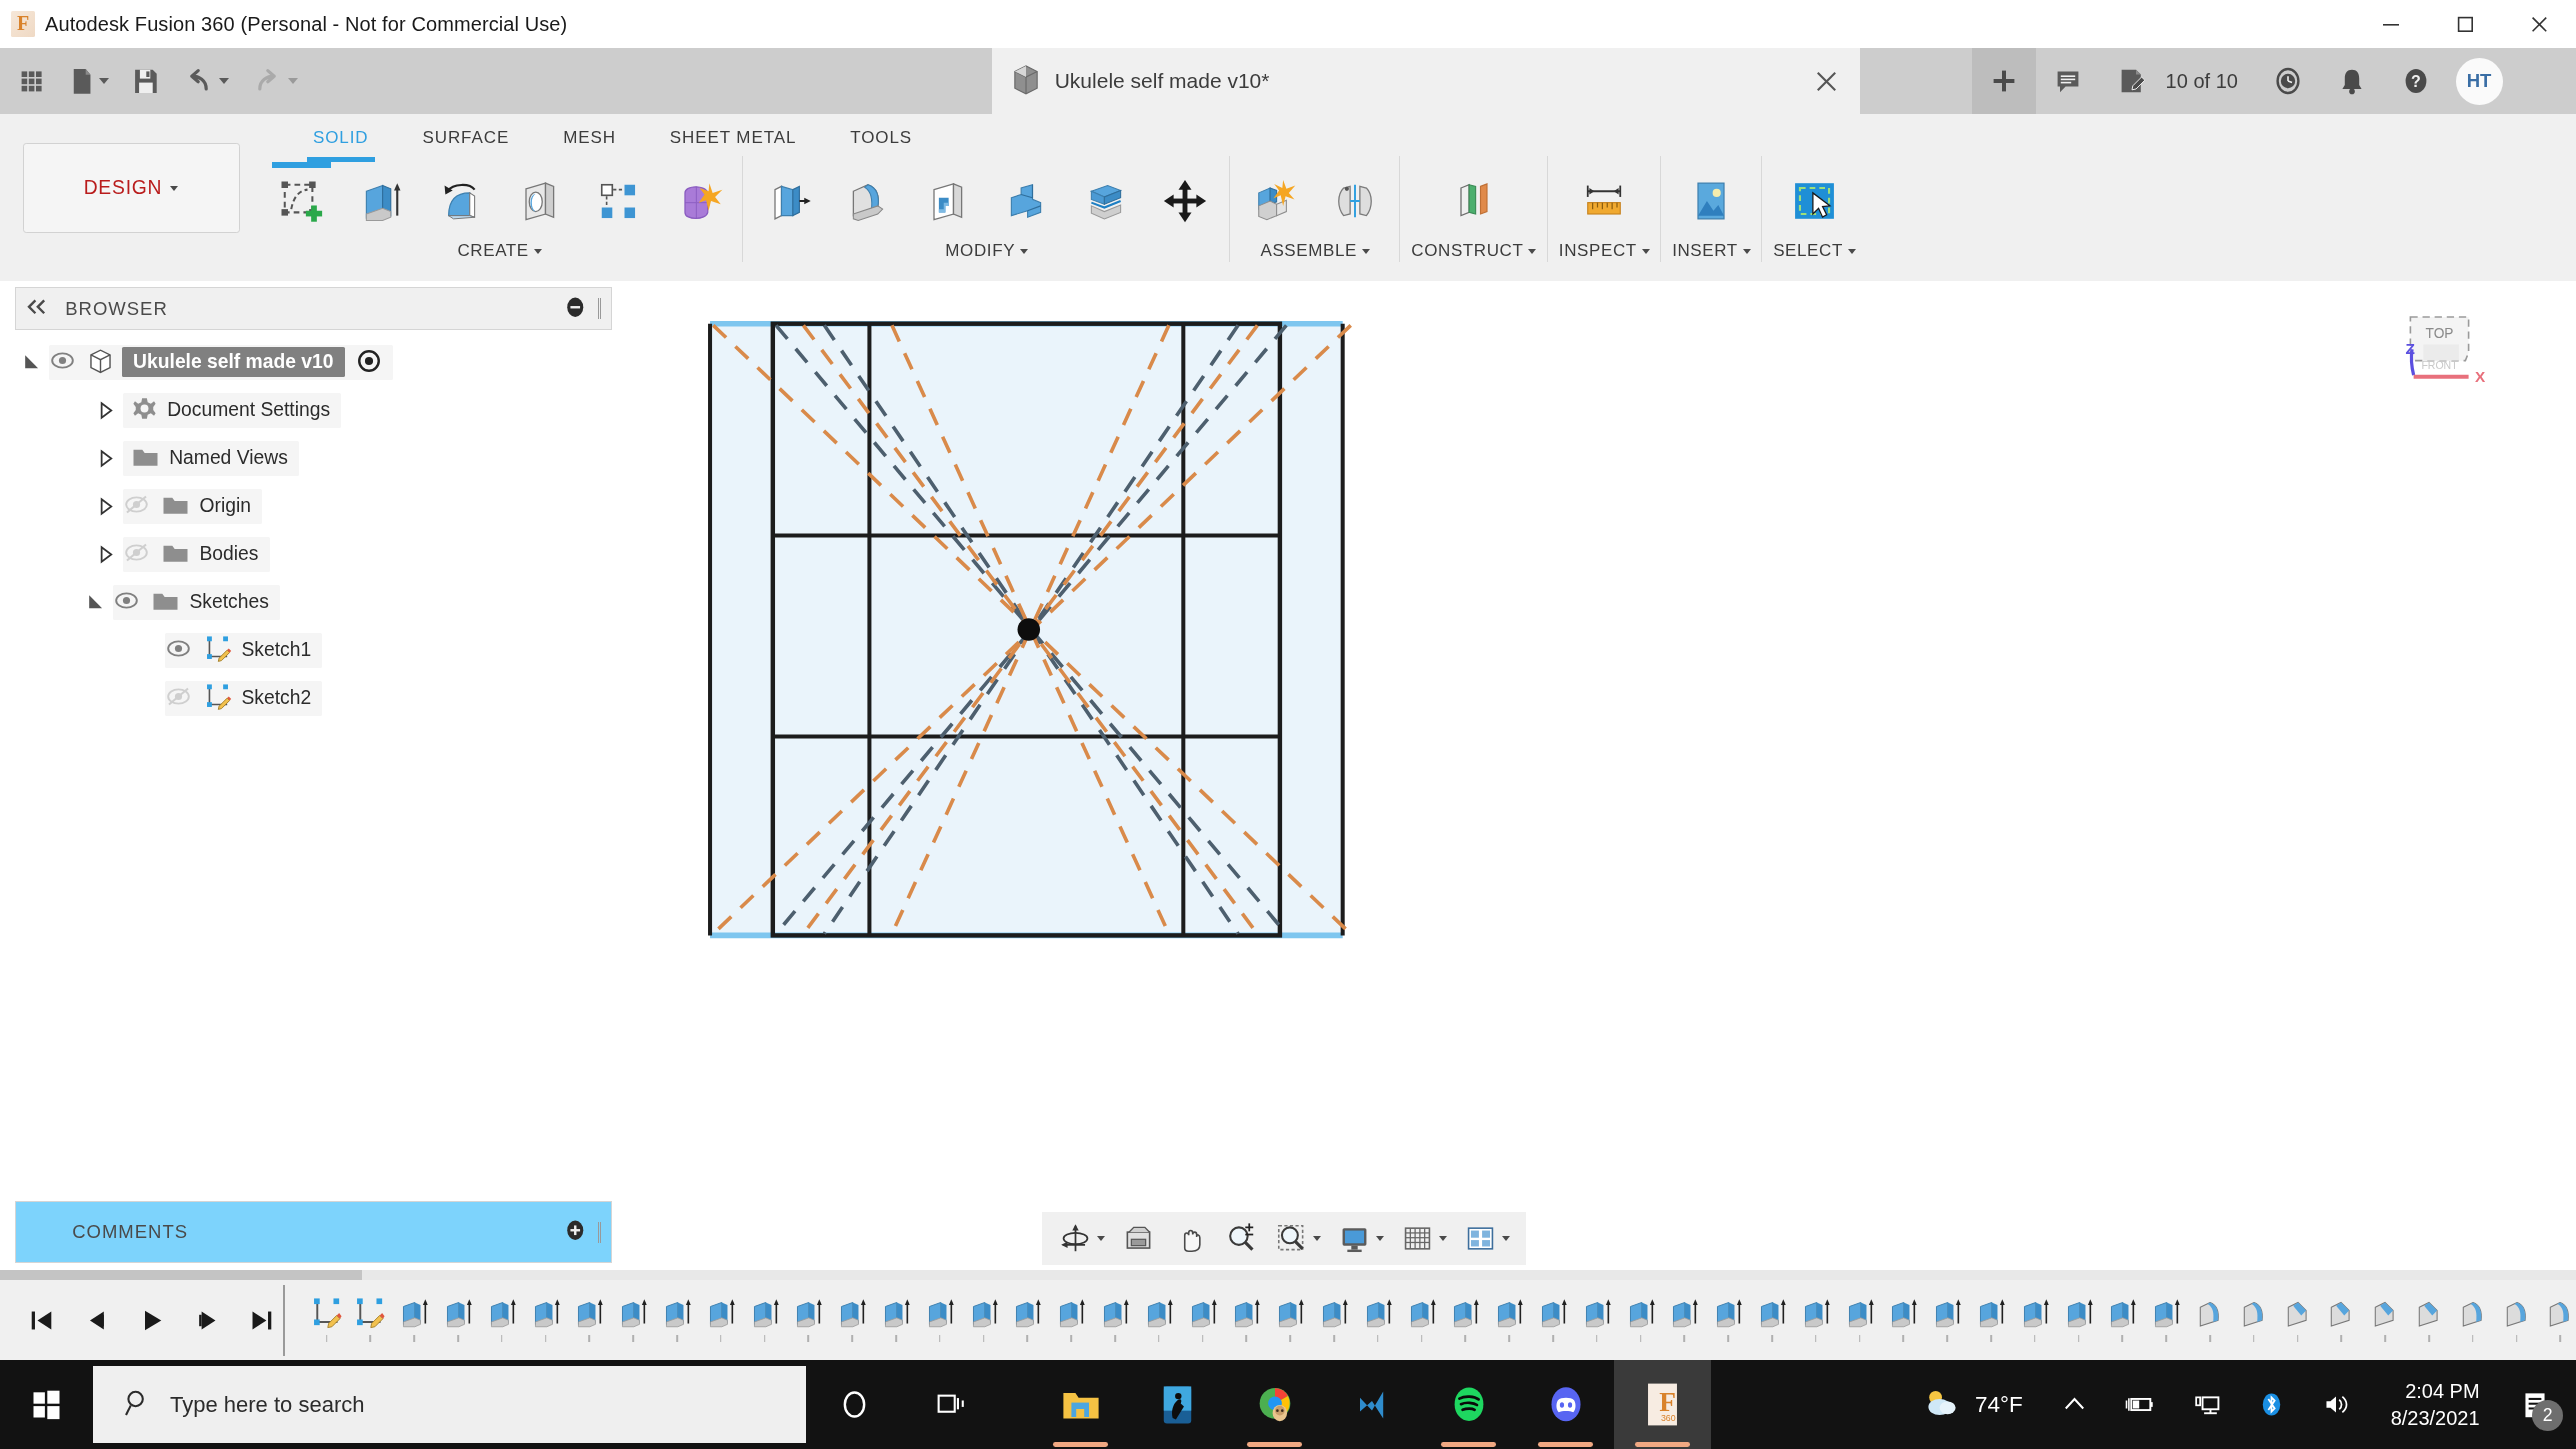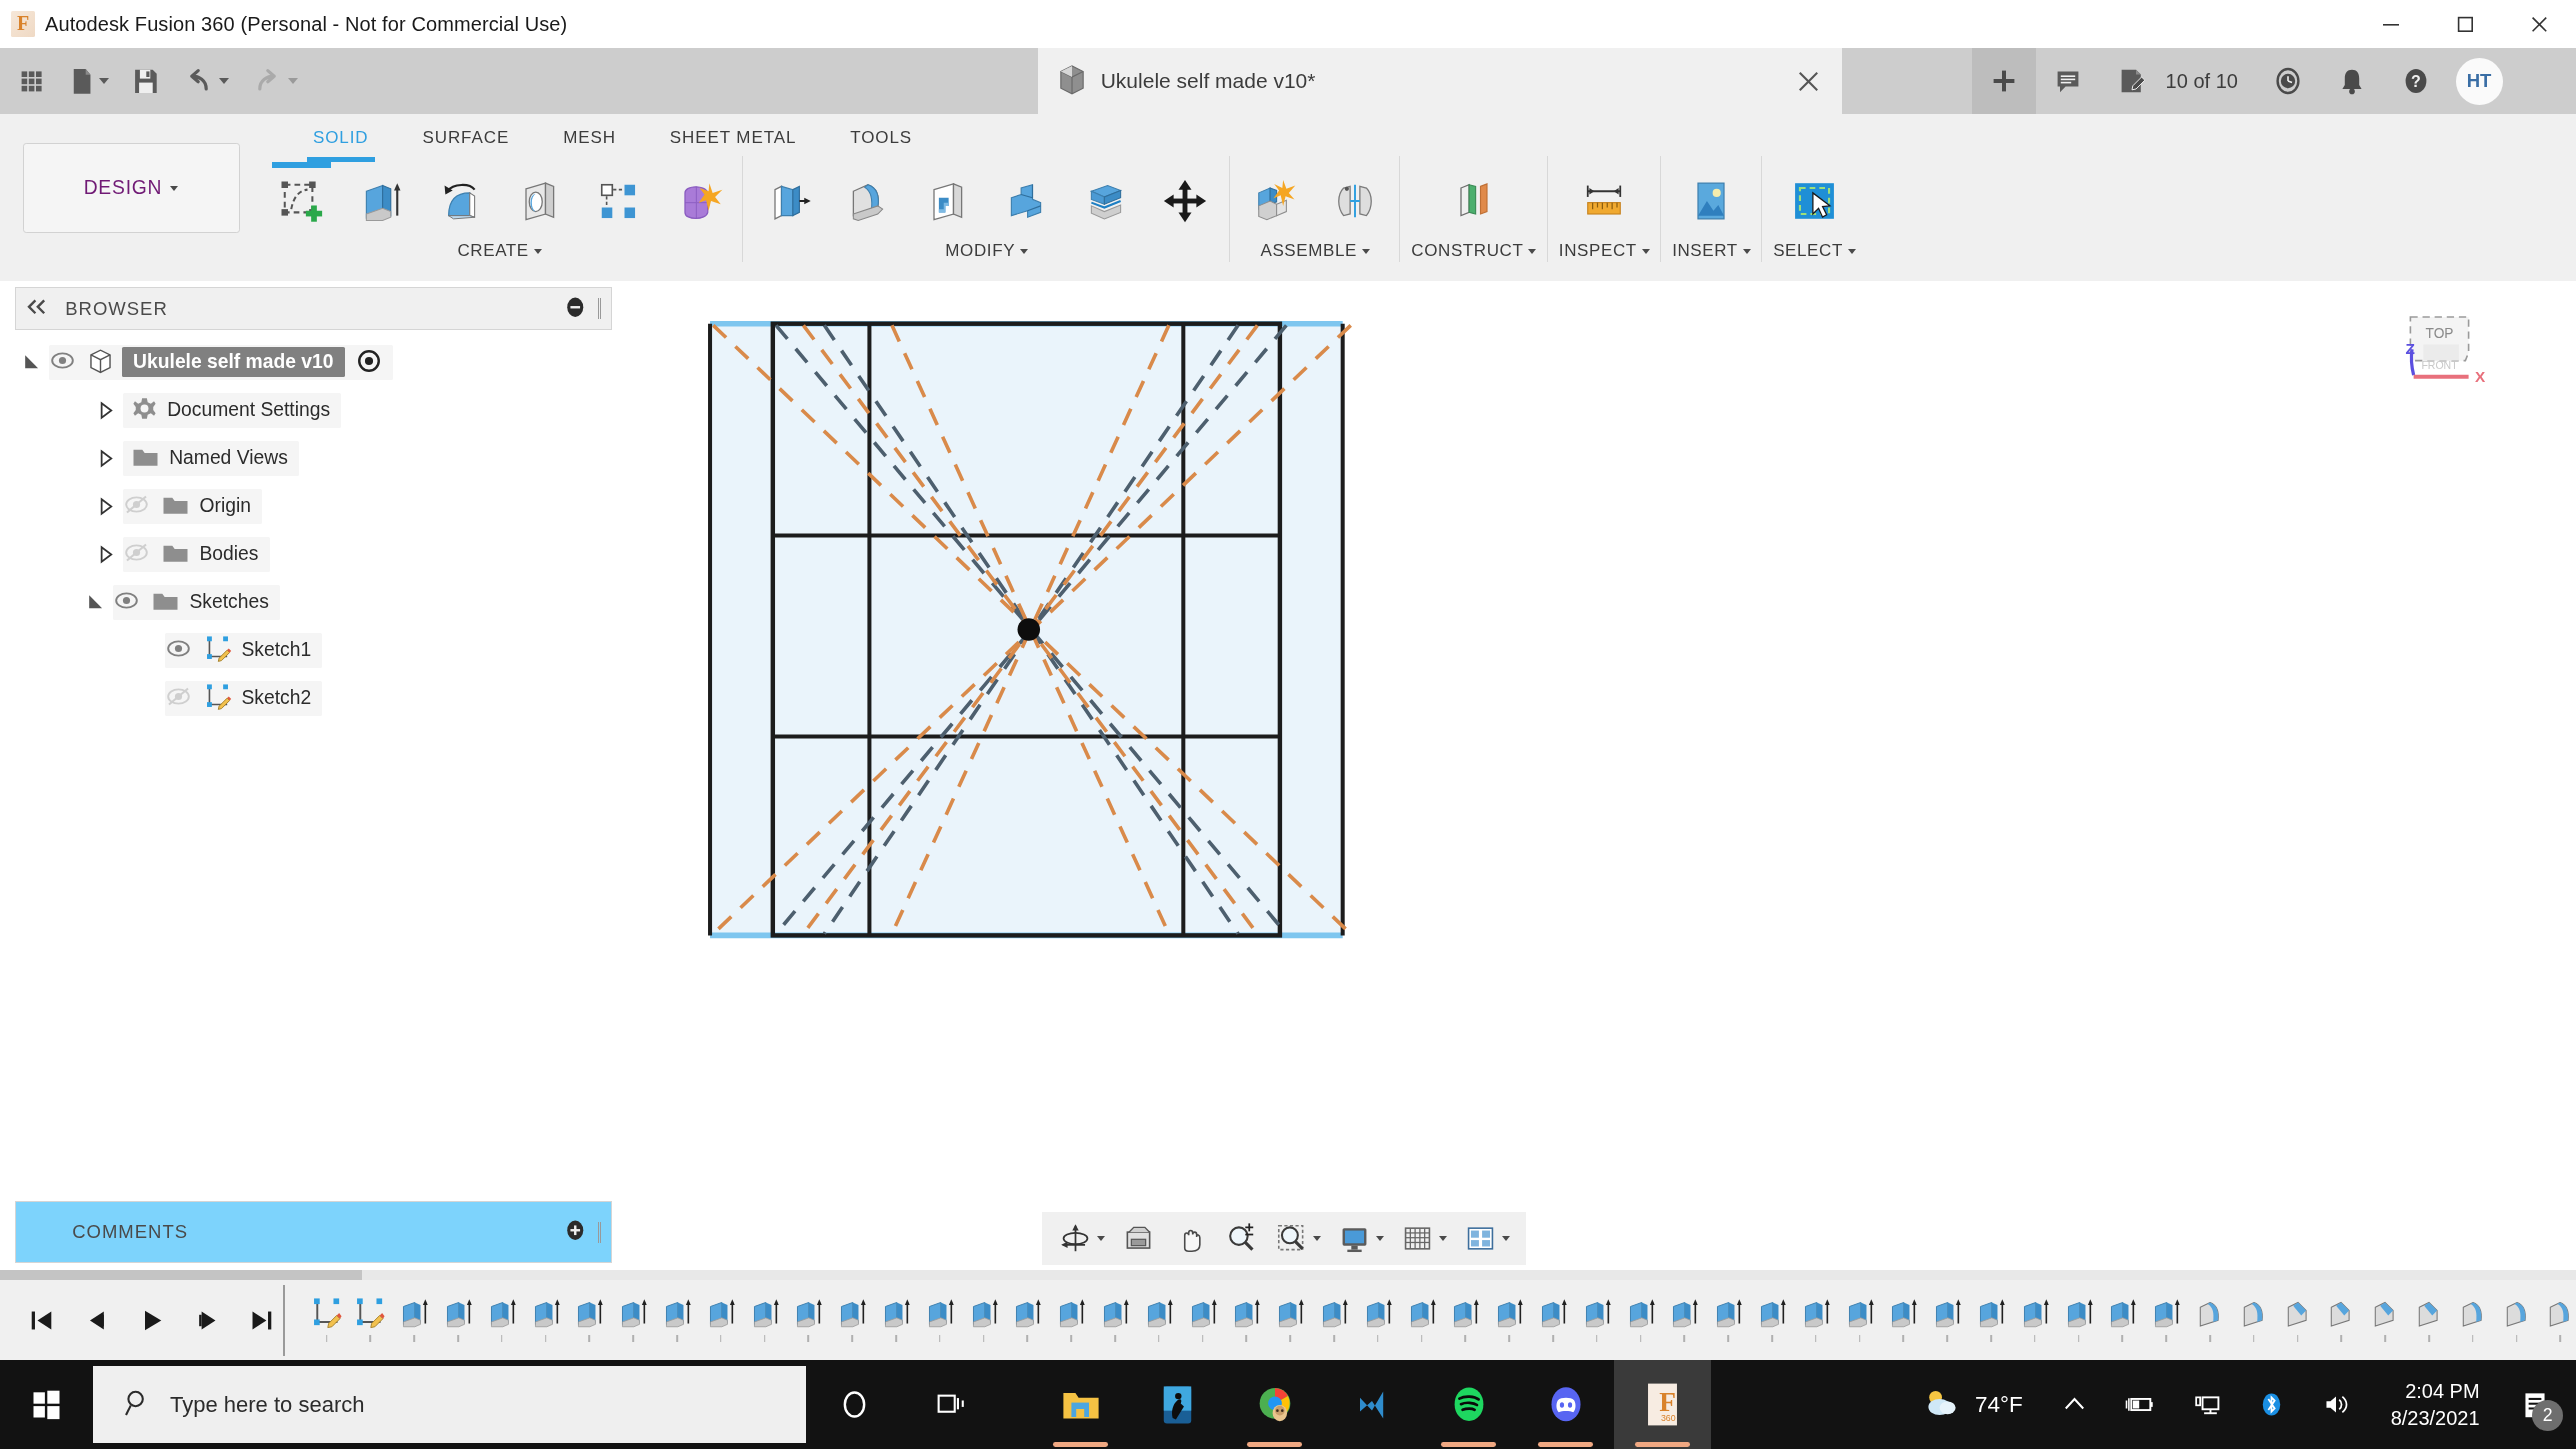--- a/index.html
+++ b/index.html
@@ -43,22 +43,22 @@
   .qat-btn {
     height: 50px; display: flex; align-items: center; justify-content: center;
     padding: 0 9.7px; gap: 3.2px;
   }
   .caret-dn { width: 0; height: 0; border-left: 5.6px solid transparent;
     border-right: 5.6px solid transparent; border-top: 6.4px solid #5a5a5a; }
   .caret-dn.light { border-top-color: #9a9a9a; }
 
   
   .doctab {
-    position: absolute; left: 992px; top: 48px; width: 804px; height: 66px;
-    background: #f0f0f0; display: flex; align-items: center; padding-left: 17.7px; margin-left: 46px;
+    position: absolute; left: 992px; top: 48px; width: 868px; height: 66px;
+    background: #f0f0f0; display: flex; align-items: center; padding-left: 17.7px;
   }
   .doctab .cube { margin-right: 13px; }
   .doctab-label { font-size: 21px; color: #3c3c3c; }
   .tab-close { position: absolute; right: 17.7px; top: 17.7px; width: 32px; height: 32px;
     display: flex; align-items: center; justify-content: center; }
 
   .hdr-right { position: absolute; left: 1972px; top: 48px; height: 66px;
     display: flex; align-items: center; }
   .hdr-btn { width: 64px; height: 66px; display: flex; align-items: center; justify-content: center; }
   .hdr-plus { background: #bdbdbd; }
@@ -83,21 +83,21 @@
   .rtab.active::after {
     content: ""; position: absolute; left: 21px; right: 21px; bottom: -5.6px;
     height: 4.8px; background: #2f9fe0;
   }
 
   .design-box {
     position: absolute; left: 22.5px; top: 29px; width: 217px; height: 90px;
     border: 0.8px solid #d2d2d2; border-radius: 3.2px; background: #f5f5f5;
     display: flex; align-items: center; justify-content: center; gap: 8px;
   }
-  .design-box span { font-size: 19.3px; color: #701a75; letter-spacing: 0.8px; }
+  .design-box span { font-size: 19.3px; color: #b91c1c; letter-spacing: 0.8px; }
 
   .panels { position: absolute; left: 256px; top: 37px; display: flex; height: 130px; }
   .panel { display: flex; flex-direction: column; align-items: center;
     padding: 0 11.3px; position: relative; }
   .panel.div::after {
     content: ""; position: absolute; right: 0; top: 4.8px; bottom: 19.3px; width: 0.8px; background: #d8d8d8;
   }
   .panel-icons { display: flex; align-items: flex-end; gap: 11.3px; height: 84px; }
   .panel-label { font-size: 17px; color: #3c3c3c; letter-spacing: 0.6px;
     display: flex; align-items: center; gap: 4.8px; margin-top: 6.4px; }

